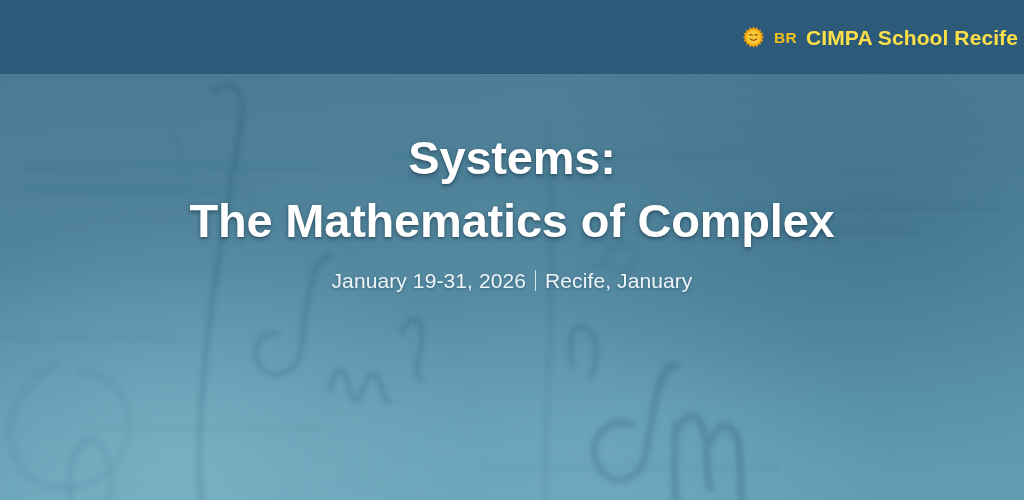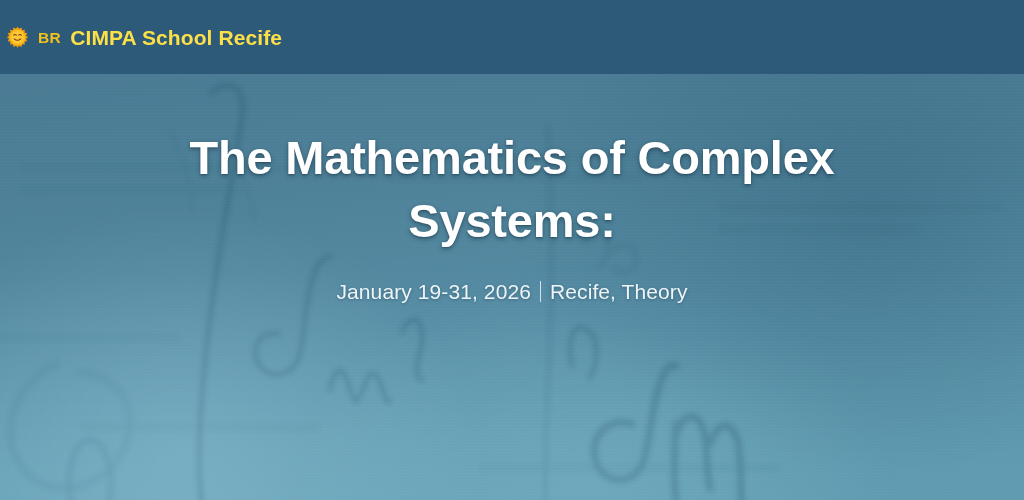--- a/index.html
+++ b/index.html
@@ -22,21 +22,21 @@
 
   
   .navbar {
     position:absolute;
     top:0; left:0;
     width:1024px;
     height:74px;
     background:#2c5a78;
     display:flex;
     align-items:center;
-    justify-content:flex-start;
+    justify-content:flex-end;
     z-index:40;
   }
   .brand {
     display:flex;
     align-items:center;
     gap:9px;
     height:100%;
     padding:0 6px;
   }
   
@@ -143,21 +143,21 @@
     font-weight:bold;
     font-size:47px;
     line-height:63px;
     letter-spacing:-0.2px;
     text-shadow:0 2px 5px rgba(20,45,62,0.45), 0 1px 2px rgba(20,45,62,0.35);
     max-width:880px;
   }
   .hero-title .tline { display:block; }
 
   .hero-subtitle {
-    margin-top:26px;
+    margin-top:15px;
     color:#edf5f8;
     font-size:21px;
     font-weight:normal;
     line-height:1.3;
     letter-spacing:0.1px;
     text-shadow:0 1px 3px rgba(20,45,62,0.38);
     display:flex;
     align-items:center;
     gap:9px;
   }
@@ -249,26 +249,26 @@
     </div>
 
     <div class="bloom-a"></div>
     <div class="bloom-b"></div>
     <div class="bloom-c"></div>
     <div class="scanlines"></div>
 
     <div class="hero-copy">
 
       <h1 class="hero-title">
+        <span class="tline">Systems:</span>
         <span class="tline">The Mathematics of Complex</span>
-        <span class="tline">Systems:</span>
       </h1>
 
       <div class="hero-subtitle">
         <span>January 19-31, 2026</span>
         <span class="sub-sep"></span>
-        <span>Recife, Theory</span>
+        <span>Recife, January</span>
       </div>
 
     </div>
   </div>
 
 </div>
 
 </body></html>

